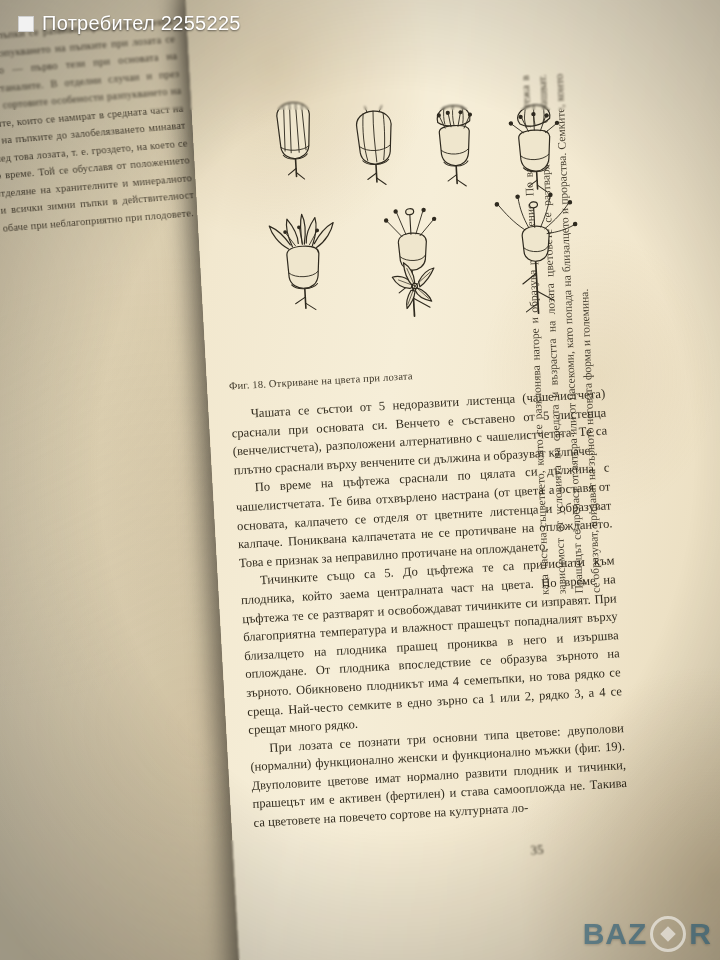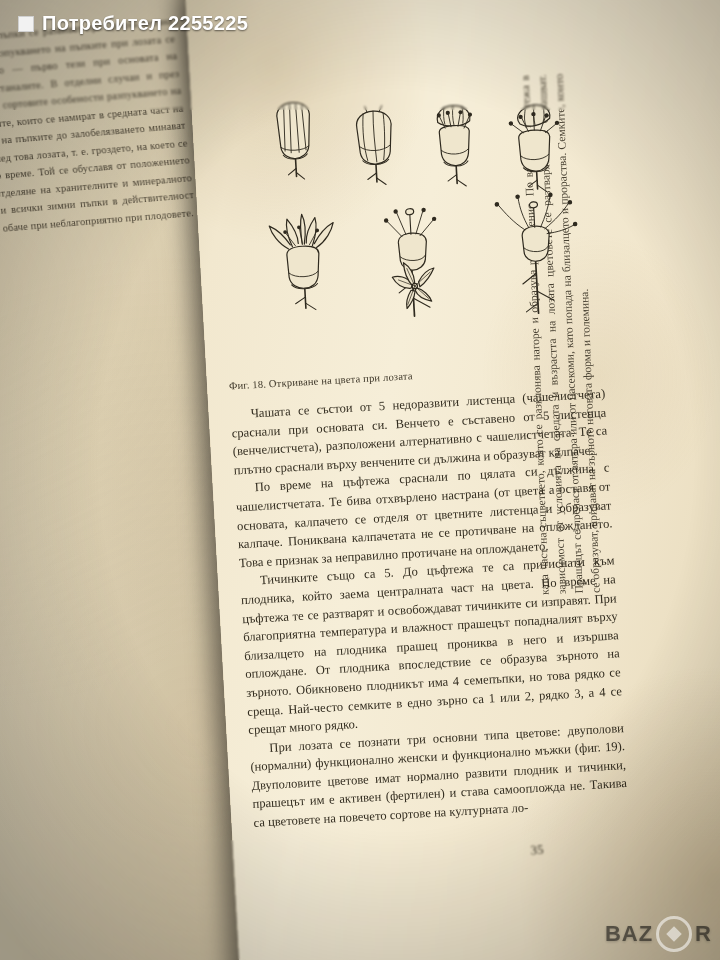--- a/index.html
+++ b/index.html
@@ -175,41 +175,41 @@
   .user-watermark .sq {
     width: 14px;
     height: 14px;
     background: #f2f2f2;
     border: 1px solid #cfcfcf;
   }
   .user-watermark .txt {
     color: #ffffff;
     font-family: "Liberation Sans", sans-serif;
     font-size: 20px;
-    font-weight: 700;
+    font-weight: 400;
     letter-spacing: 0.3px;
     text-shadow: 0 1px 2px rgba(0,0,0,0.55);
   }
 
   
   .bazar {
     position: absolute;
     right: 8px;
     bottom: 8px;
     display: flex;
     align-items: center;
     gap: 2px;
     z-index: 40;
     opacity: 0.55;
   }
   .bazar .word {
     font-family: "Liberation Sans", sans-serif;
-    font-size: 22px;
+    font-size: 30px;
     font-weight: 700;
-    color: #000000;
+    color: #0c4a6e;
     letter-spacing: 1px;
     text-shadow: 0 1px 3px rgba(0,0,0,0.4);
   }
   .bazar .emblem {
     width: 30px;
     height: 30px;
     border-radius: 50%;
     border: 3px solid #ffffff;
     position: relative;
     margin: 0 1px;

